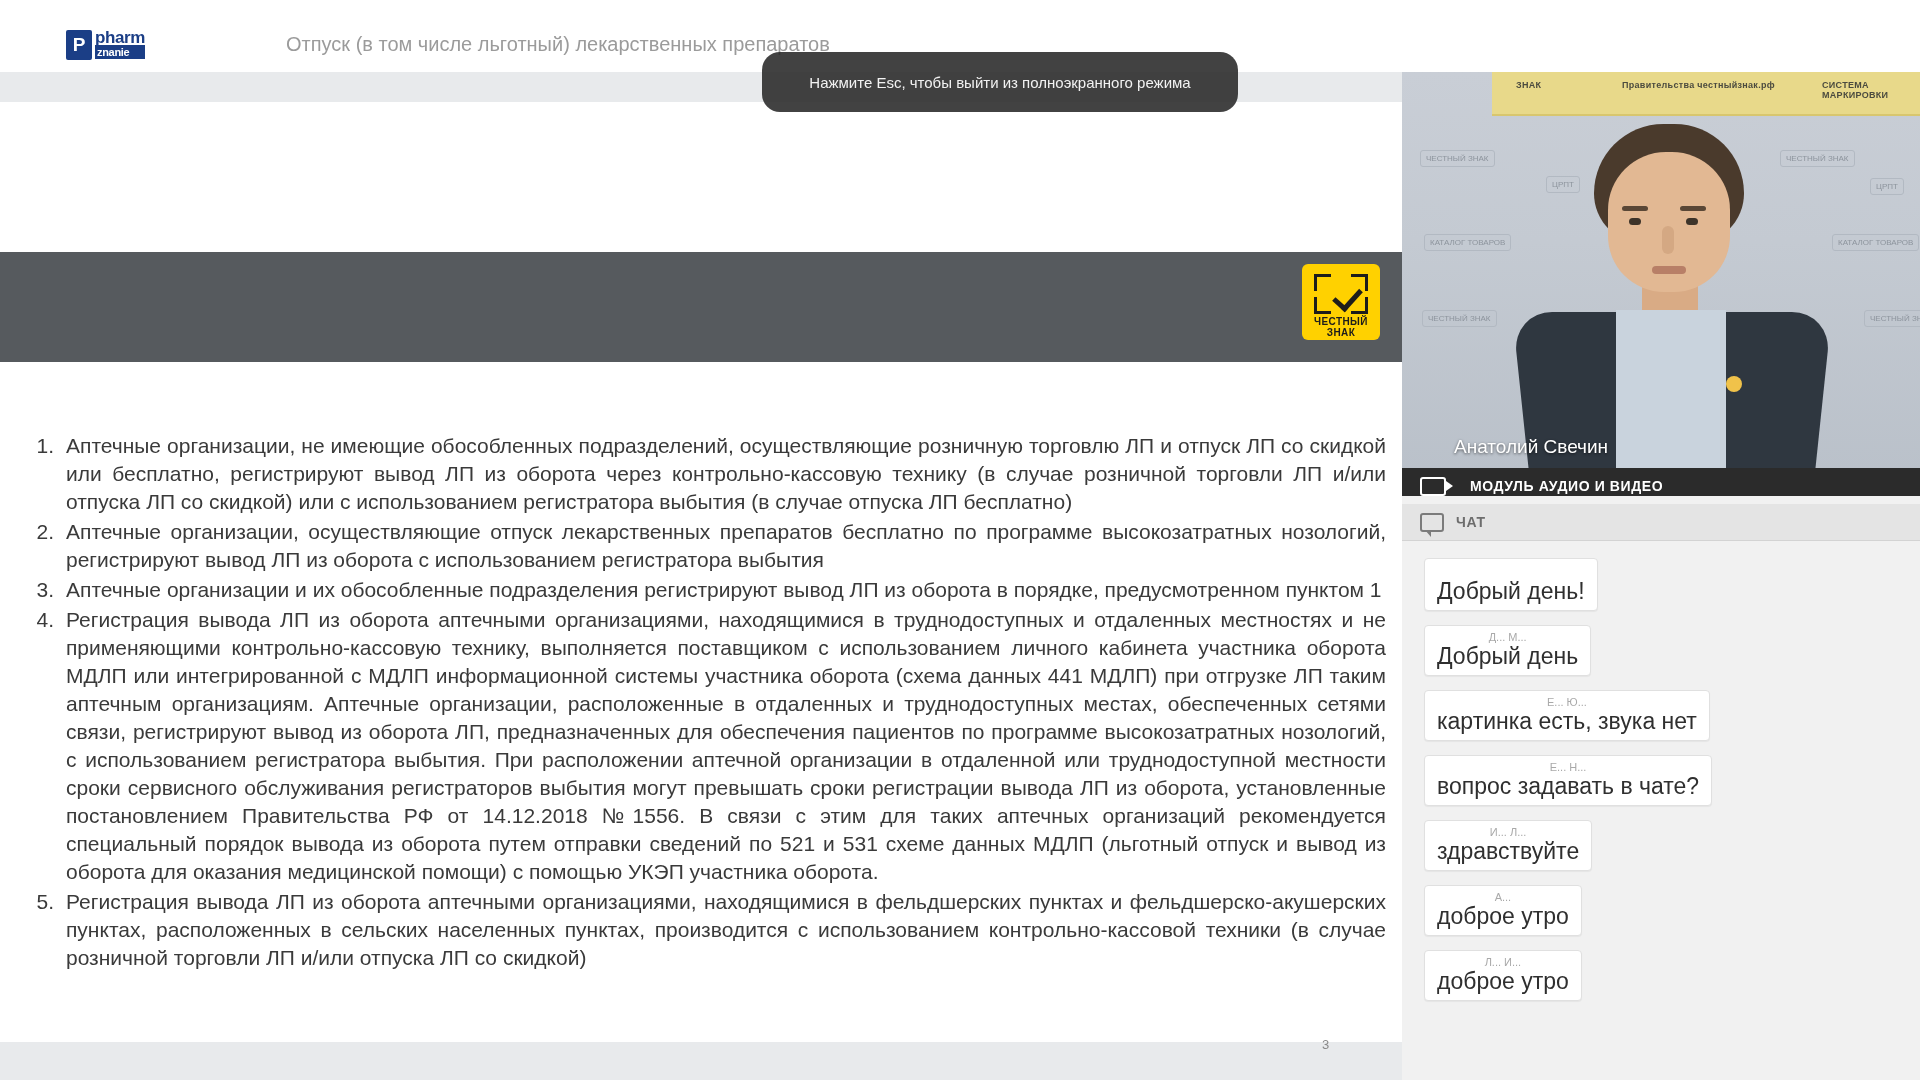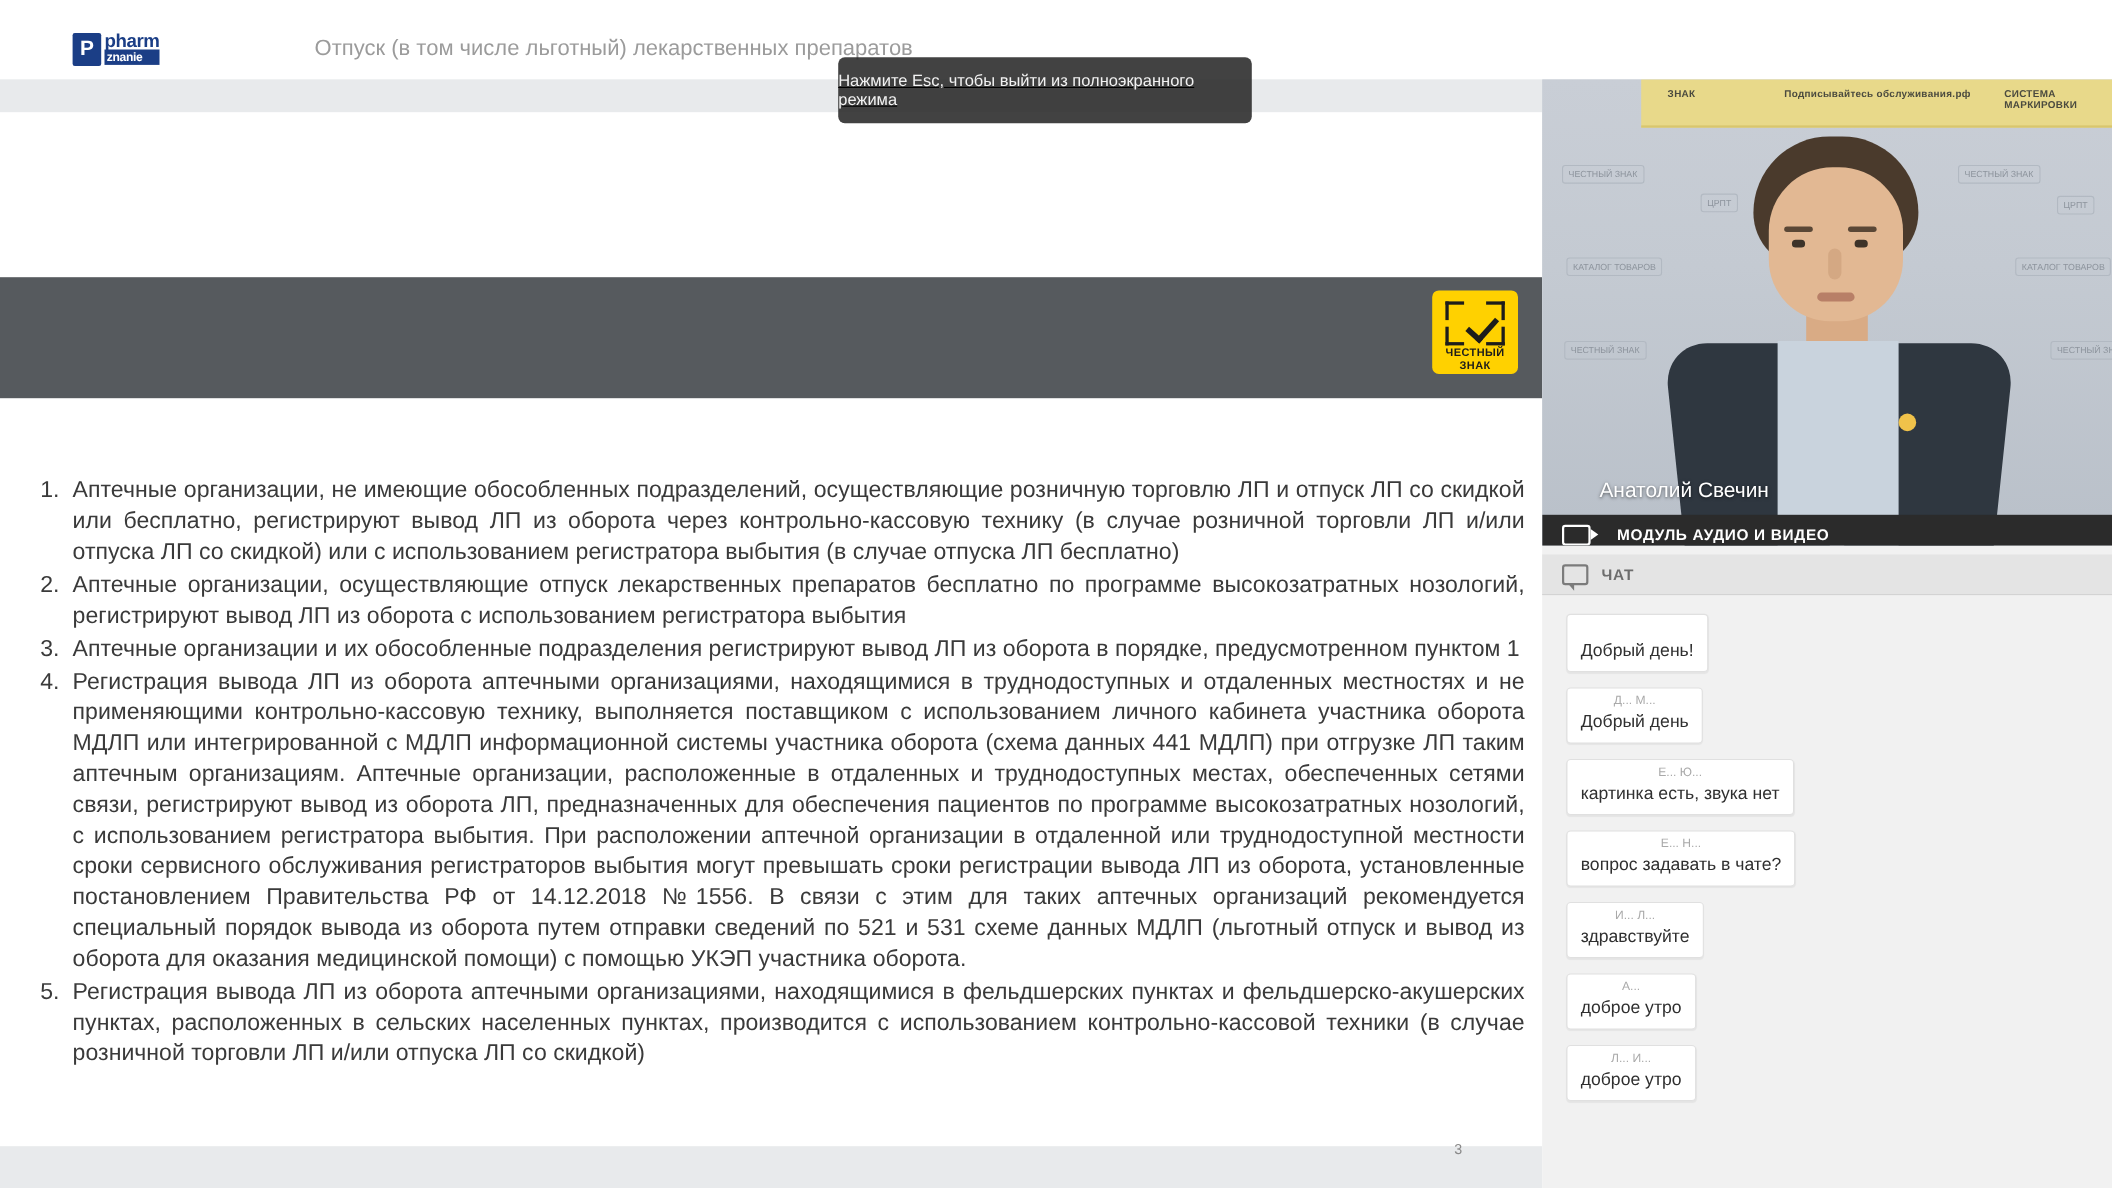--- a/index.html
+++ b/index.html
@@ -71,28 +71,27 @@
     left: 286px; top: 33px;
     font-size: 20px;
     color: #9b9b9b;
     white-space: nowrap;
   }
 
   
   .esc-toast {
     position: absolute;
     left: 762px; top: 52px;
-    width: 376px; height: 60px;
+    width: 476px; height: 60px;
     background: rgba(40,40,40,0.88);
-    border-radius: 6px;
+    border-radius: 18px;
     display: flex;
     align-items: center;
     justify-content: center;
     z-index: 40;
-    text-decoration: underline;
   }
   .esc-toast span {
     color: #f2f2f2;
     font-size: 15px;
   }
 
   
   .slide-area {
     position: absolute;
     left: 0; top: 72px;
@@ -415,21 +414,21 @@
   }
   .chat-msg .author {
     font-size: 11px;
     color: #a9a9a9;
     line-height: 13px;
     margin-bottom: 2px;
     min-height: 10px;
     text-align: center;
   }
   .chat-msg .body {
-    font-size: 16px;
+    font-size: 23px;
     color: #2f2f2f;
     line-height: 21px;
   }
   .chat-msg.first { padding-top: 10px; }
 </style>
 </head>
 <body>
 
 <div id="app">
 
@@ -493,21 +492,21 @@
     </div>
 
   </div>
 
   <div class="right-panel">
 
     <div class="video-box">
       <div class="video-wall">
         <div class="wall-banner">
           <span class="bk" style="left:24px;">ЗНАК</span>
-          <span class="bk" style="left:130px;">Подписывайтесь обслуживания.рф</span>
+          <span class="bk" style="left:130px;">Правительства честныйзнак.рф</span>
           <span class="bk" style="left:330px;">СИСТЕМА МАРКИРОВКИ</span>
         </div>
         <div class="wall-tile" style="left:18px; top:78px;">ЧЕСТНЫЙ ЗНАК</div>
         <div class="wall-tile" style="left:144px; top:104px;">ЦРПТ</div>
         <div class="wall-tile" style="left:378px; top:78px;">ЧЕСТНЫЙ ЗНАК</div>
         <div class="wall-tile" style="left:468px; top:106px;">ЦРПТ</div>
         <div class="wall-tile" style="left:22px; top:162px;">КАТАЛОГ ТОВАРОВ</div>
         <div class="wall-tile" style="left:430px; top:162px;">КАТАЛОГ ТОВАРОВ</div>
         <div class="wall-tile" style="left:20px; top:238px;">ЧЕСТНЫЙ ЗНАК</div>
         <div class="wall-tile" style="left:462px; top:238px;">ЧЕСТНЫЙ ЗНАК</div>

